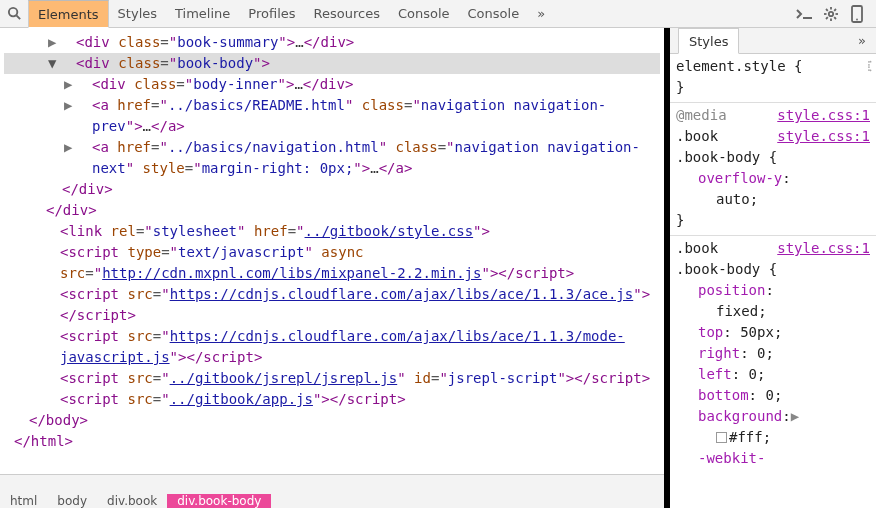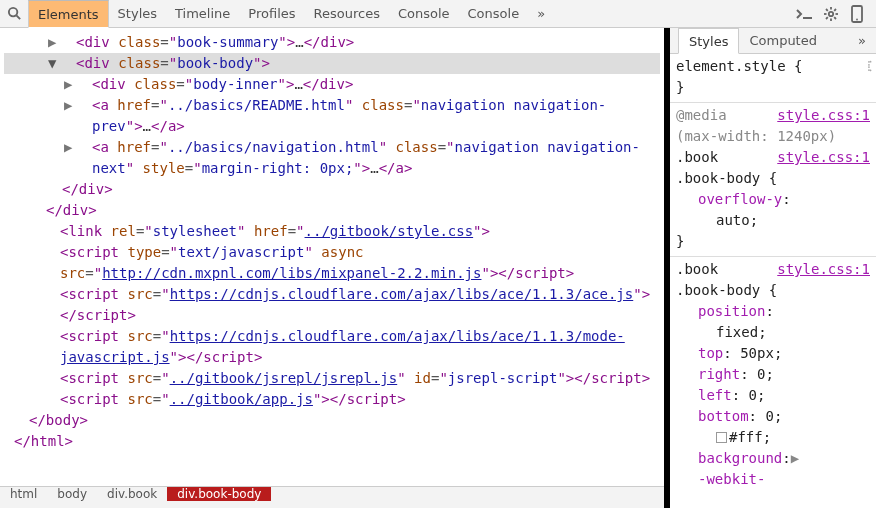--- a/index.html
+++ b/index.html
@@ -37,23 +37,23 @@
   
   .pun { color: #8a0e8a; }      
   .tagname { color: #8a0e8a; }
   .attr { color: #9b4403; }     
   .eq { color: #555; }
   .str { color: #1a1aa6; }      
   .url { color: #1a1aa6; text-decoration: underline; }
   .dots { color: #333; }
 
   
-  .breadcrumbs { height: 22px; border-top: 1px solid #ccc; display: flex; align-items: flex-start; background: #f3f3f3; font-family: "DejaVu Sans", Arial, sans-serif; font-size: 12px; }
+  .breadcrumbs { height: 34px; border-top: 1px solid #ccc; display: flex; align-items: flex-end; background: #f3f3f3; font-family: "DejaVu Sans", Arial, sans-serif; font-size: 12px; }
   .crumb { padding: 0 10px; display: flex; align-items: center; color: #555; }
-  .crumb.active { background: #b91c1c; color: #fff; }
+  .crumb.active { background: #ec4899; color: #fff; }
 
   
   .sidebar { width: 212px; border-left: 6px solid #000000; display: flex; flex-direction: column; font-size: 13px; }
   .side-tabs { height: 26px; border-bottom: 1px solid #ccc; display: flex; align-items: stretch; background: #f3f3f3; padding-left: 8px; font-family: "DejaVu Sans", Arial, sans-serif; }
   .side-tab { padding: 0 10px; display: flex; align-items: center; color: #555; }
   .side-tab.active { background: #fff; border: 1px solid #ccc; border-bottom-color: #fff; margin-bottom: -1px; color: #333; }
   .styles { flex: 1; overflow: hidden; line-height: 21px; font-size: 14px; }
   .rule { border-bottom: 1px solid #ddd; padding: 2px 6px 4px 6px; }
   .rule-header { color: #888; display: flex; justify-content: space-between; white-space: nowrap; }
   .rule-header .link { color: #a21caf; text-decoration: underline; }
@@ -159,52 +159,50 @@
       <div class="crumb">html</div>
       <div class="crumb">body</div>
       <div class="crumb">div.book</div>
       <div class="crumb active">div.book-body</div>
     </div>
   </div>
 
   <div class="sidebar">
     <div class="side-tabs">
       <div class="side-tab active">Styles</div>
-      <div class="side-tab">Computed</div>
       <div class="side-tab" style="margin-left:auto;padding-right:10px;">»</div>
     </div>
 
     <div class="styles">
 
       <div class="rule">
         <span class="hov-icon">⁞⁚</span>
         <div><span class="selector">element.style</span> <span class="brace">{</span></div>
         <div><span class="brace">}</span></div>
       </div>
 
       <div class="rule">
         <div class="rule-header"><span class="media">@media</span>&nbsp;&nbsp;<span class="link">style.css:1</span></div>
-        <div class="media">(max-width: 1240px)</div>
         <div class="rule-header"><span class="selector">.book</span>&nbsp;&nbsp;<span class="link">style.css:1</span></div>
         <div><span class="selector">.book-body {</span></div>
         <div class="decl"><span class="prop">overflow-y</span><span class="colon">:</span></div>
         <div class="decl indent8"><span class="val">auto</span><span>;</span></div>
         <div><span class="brace">}</span></div>
       </div>
 
       <div class="rule" style="border-bottom:none">
         <div class="rule-header"><span class="selector">.book</span>&nbsp;&nbsp;<span class="link">style.css:1</span></div>
         <div><span class="selector">.book-body {</span></div>
         <div class="decl"><span class="prop">position</span><span class="colon">:</span></div>
         <div class="decl indent8"><span class="val">fixed</span><span>;</span></div>
         <div class="decl"><span class="prop">top</span><span class="colon">: </span><span class="val">50px</span><span>;</span></div>
         <div class="decl"><span class="prop">right</span><span class="colon">: </span><span class="val">0</span><span>;</span></div>
         <div class="decl"><span class="prop">left</span><span class="colon">: </span><span class="val">0</span><span>;</span></div>
         <div class="decl"><span class="prop">bottom</span><span class="colon">: </span><span class="val">0</span><span>;</span></div>
+        <div class="decl"><span class="prop">background</span><span class="colon">:</span><span class="expand-tri">▶</span></div>
         <div class="decl indent8"><span class="swatch"></span><span class="val">#fff</span><span>;</span></div>
-        <div class="decl"><span class="prop">background</span><span class="colon">:</span><span class="expand-tri">▶</span></div>
         <div class="decl"><span class="prop">-webkit-</span></div>
       </div>
 
     </div>
   </div>
 
 </div>
 
 </body></html>

